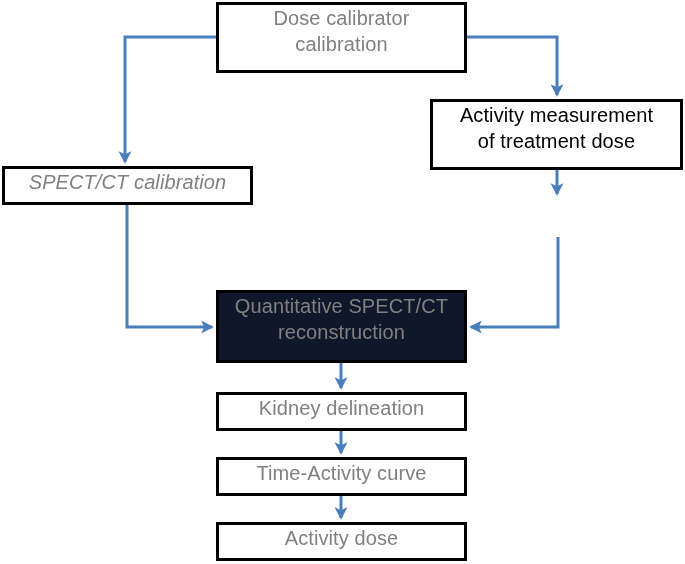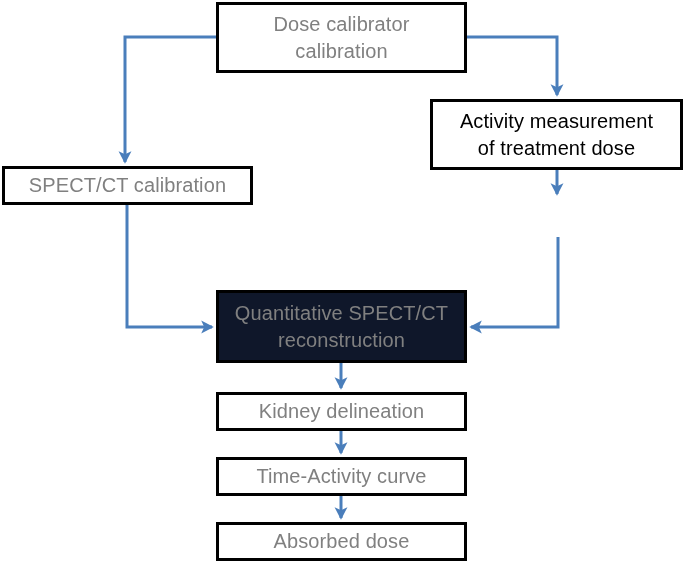--- a/index.html
+++ b/index.html
@@ -25,21 +25,21 @@
     left: 0;
     width: 685px;
     height: 564px;
   }
   .node-box {
     position: absolute;
     box-sizing: border-box;
     background: #ffffff;
     border: 3px solid #000000;
     display: flex;
-    align-items: center;
+    align-items: flex-start;
     justify-content: center;
     text-align: center;
     color: #808080;
     font-size: 20px;
     line-height: 1.32;
     letter-spacing: 0.1px;
     font-family: "Liberation Sans", sans-serif;
   }
   .node-label {
     display: block;
@@ -73,35 +73,35 @@
   <div class="node-box" style="left: 216px; top: 2px; width: 251px; height: 71px; border-color: rgb(0, 0, 0); background: rgb(255, 255, 255); color: rgb(128, 128, 128);">
     <span class="node-label">Dose calibrator
 calibration</span>
   </div>
 
   <div class="node-box" style="left: 430px; top: 99px; width: 253px; height: 71px; border-color: rgb(0, 0, 0); background: rgb(255, 255, 255); color: #000000;">
     <span class="node-label">Activity measurement
 of treatment dose</span>
   </div>
 
-  <div class="node-box" style="left: 2px; top: 166px; width: 251px; height: 39px; border-color: rgb(0, 0, 0); background: rgb(255, 255, 255); color: rgb(128, 128, 128);">
+  <div class="node-box" style="left: 2px; top: 166px; width: 251px; height: 39px; border-color: rgb(0, 0, 0); background: rgb(255, 255, 255); color: rgb(128, 128, 128); font-style: italic;">
     <span class="node-label">SPECT/CT calibration</span>
   </div>
 
 
   <div class="node-box" style="left: 216px; top: 290px; width: 251px; height: 73px; border-color: rgb(0, 0, 0); background: #0f172a; color: rgb(128, 128, 128);">
     <span class="node-label">Quantitative SPECT/CT
 reconstruction</span>
   </div>
 
   <div class="node-box" style="left: 216px; top: 457px; width: 251px; height: 39px; border-color: rgb(0, 0, 0); background: rgb(255, 255, 255); color: rgb(128, 128, 128);">
     <span class="node-label">Time-Activity curve</span>
   </div>
 
   <div class="node-box" style="left: 216px; top: 392px; width: 251px; height: 39px; border-color: rgb(0, 0, 0); background: rgb(255, 255, 255); color: rgb(128, 128, 128);">
     <span class="node-label">Kidney delineation</span>
   </div>
 
   <div class="node-box" style="left: 216px; top: 522px; width: 251px; height: 39px; border-color: rgb(0, 0, 0); background: rgb(255, 255, 255); color: rgb(128, 128, 128);">
-    <span class="node-label">Absorbed dose</span>
+    <span class="node-label">Activity dose</span>
   </div>
 
 </div>
 
 </body></html>

